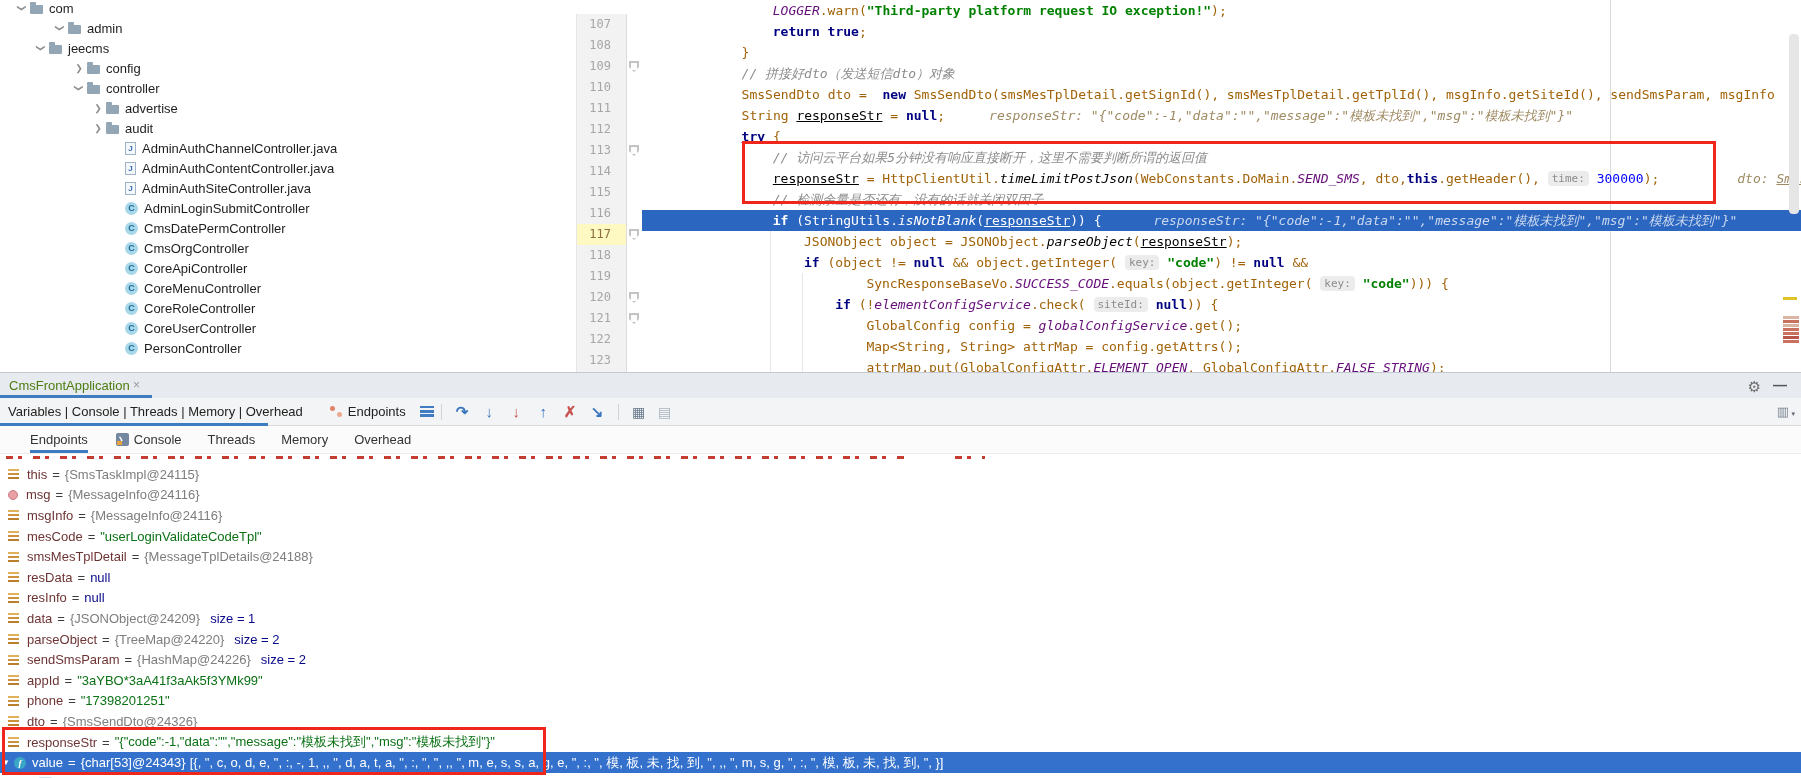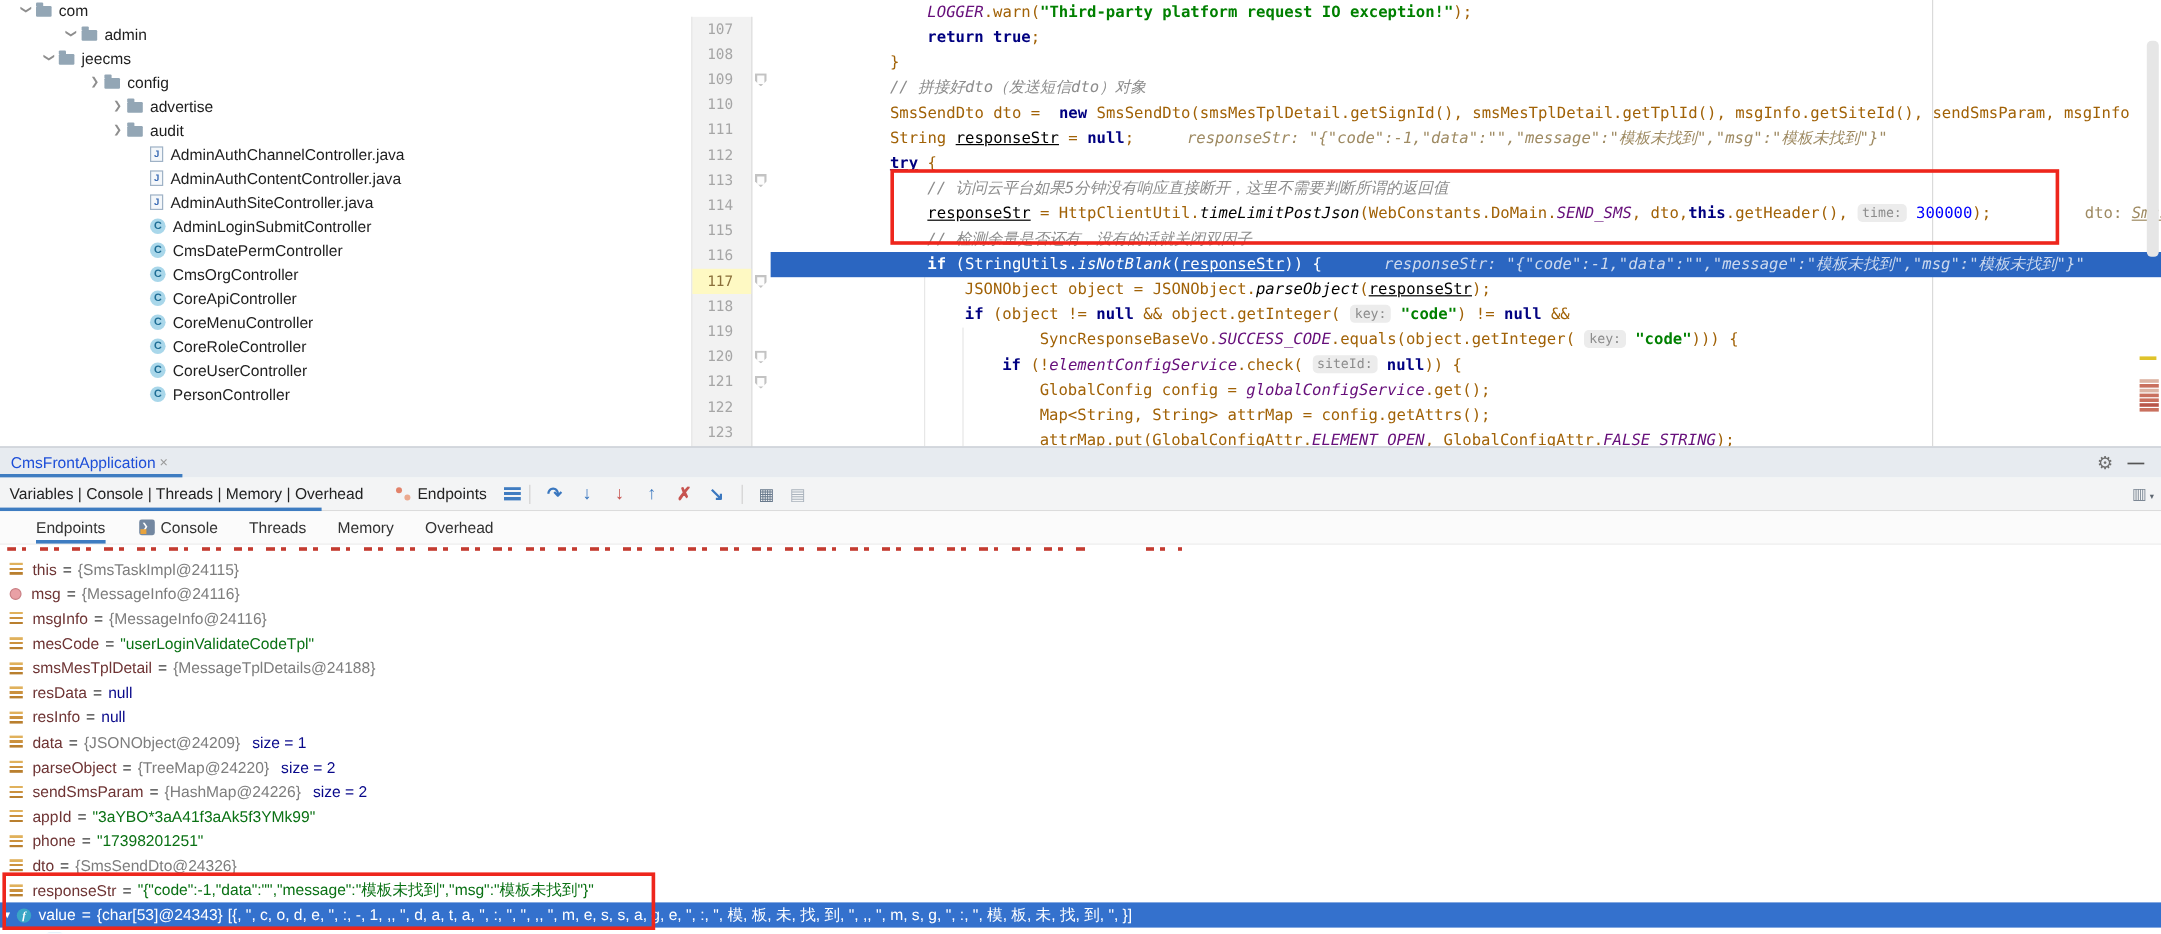--- a/index.html
+++ b/index.html
@@ -40,34 +40,34 @@
   .tk-ku{color:#000080;font-weight:bold;text-decoration:underline;}
   .tk-s{color:#008000;font-weight:bold;}
   .tk-c{color:#8c8c8c;font-style:italic;}
   .tk-f{color:#660e7a;font-style:italic;}
   .tk-m{color:#000;font-style:italic;}
   .tk-n{color:#0000ff;}
   .tk-u{color:#000;text-decoration:underline;}
   .tk-chip{display:inline-block;background:#ececec;color:#8c8c8c;border-radius:4px;padding:0 4px;
            font-size:11px;line-height:15px;vertical-align:1px;}
   .tk-hint{color:#9e8a62;font-style:italic;margin-left:44px;}
-  .tk-hintg{color:#9e8a62;margin-left:78px;}
+  .tk-hintg{color:#9e8a62;font-style:italic;margin-left:78px;}
   .tk-hintu{color:#9e8a62;font-style:italic;text-decoration:underline;}
 
   
   .stripe-mark{position:absolute;}
   #scroll-thumb{position:absolute;left:1789px;top:34px;width:10px;height:180px;background:#e6e6e6;border-radius:4px;}
 
   
   .redbox{position:absolute;border:3px solid #ee261c;z-index:40;pointer-events:none;}
 
   
   #dbg-tabbar{position:absolute;left:0;top:372px;width:100%;height:26px;background:#e7ebf0;
               border-top:1px solid #c3c9d0;box-sizing:border-box;}
-  #dbg-tab-label{position:absolute;left:9px;top:0;line-height:25px;font-size:13px;color:#1d4ed8;}
+  #dbg-tab-label{position:absolute;left:9px;top:0;line-height:25px;font-size:13px;color:#4d7c0f;}
   #dbg-tab-close{position:absolute;left:133px;top:0;line-height:25px;font-size:12px;color:#9a9a9a;}
   #dbg-tab-underline{position:absolute;left:0;bottom:0;width:152px;height:3px;background:#3e7cc1;}
   #dbg-gear{position:absolute;right:40px;top:1px;font-size:15px;line-height:25px;color:#6f6f6f;}
   #dbg-min{position:absolute;right:14px;top:0;font-size:14px;line-height:25px;color:#555;font-weight:bold;}
 
   #dbg-toolbar{position:absolute;left:0;top:398px;width:100%;height:28px;background:#f3f4f5;
                border-bottom:1px solid #dcdcdc;box-sizing:border-box;display:flex;align-items:center;}
   #tw-label{margin-left:8px;font-size:13px;color:#222;}
   #tw-underline{position:absolute;left:0;bottom:-1px;width:268px;height:3px;background:#3e7cc1;}
   .ic-endpoints{width:14px;height:13px;position:relative;margin:0 5px 0 26px;}
@@ -131,20 +131,25 @@
       <div class="tree-row" style="padding-left: 33px;">
         <span class="tree-chevron expanded">❯</span>
         <span class="ti ti-package"></span>
         <span class="tree-label">jeecms</span>
       </div>
       <div class="tree-row" style="padding-left: 71px;">
         <span class="tree-chevron">❯</span>
         <span class="ti ti-package"></span>
         <span class="tree-label">config</span>
       </div>
+      <div class="tree-row" style="padding-left: 71px;">
+        <span class="tree-chevron expanded">❯</span>
+        <span class="ti ti-package"></span>
+        <span class="tree-label">controller</span>
+      </div>
       <div class="tree-row" style="padding-left: 90px;">
         <span class="tree-chevron">❯</span>
         <span class="ti ti-package"></span>
         <span class="tree-label">advertise</span>
       </div>
       <div class="tree-row" style="padding-left: 90px;">
         <span class="tree-chevron">❯</span>
         <span class="ti ti-package"></span>
         <span class="tree-label">audit</span>
       </div>

